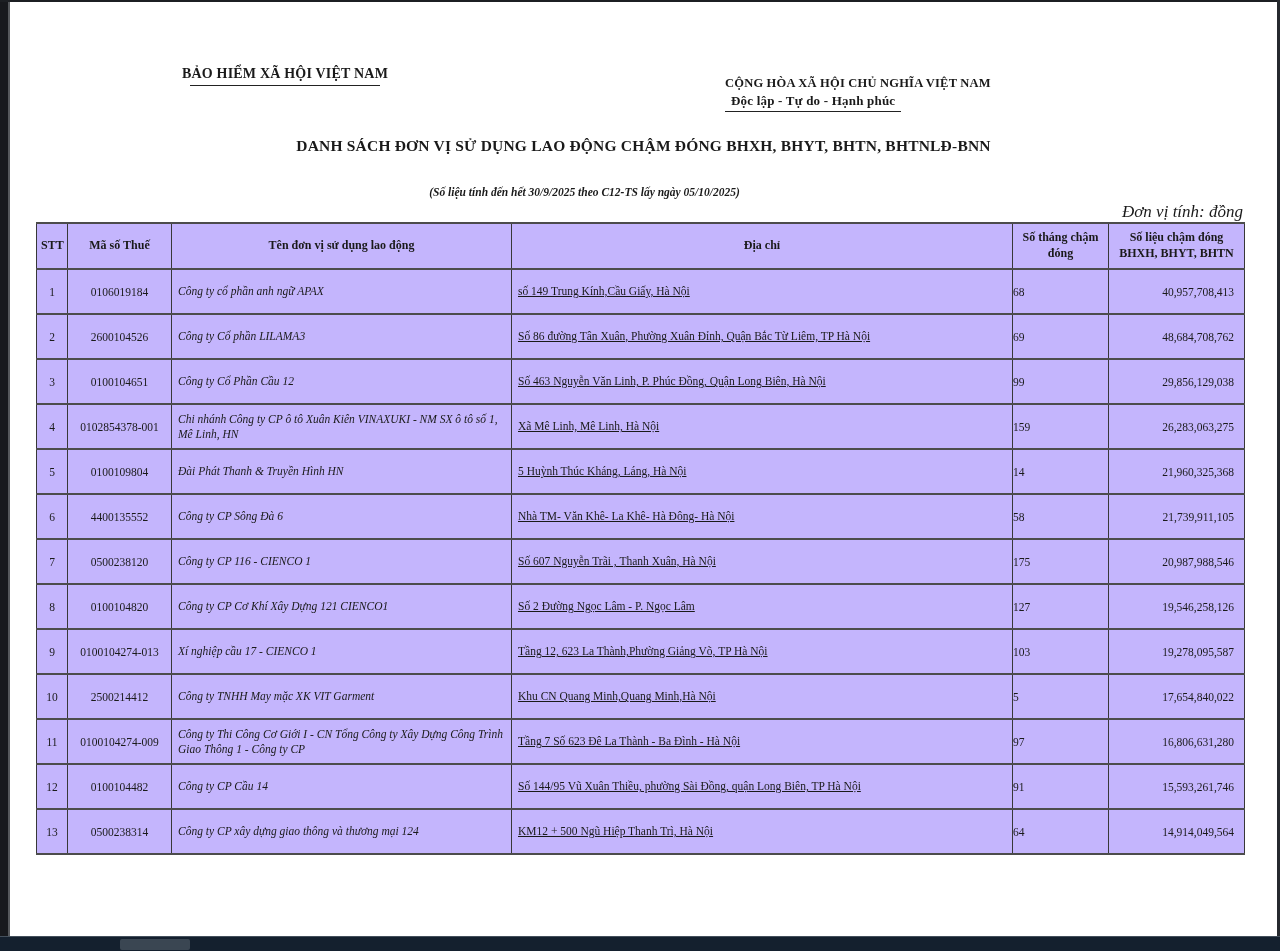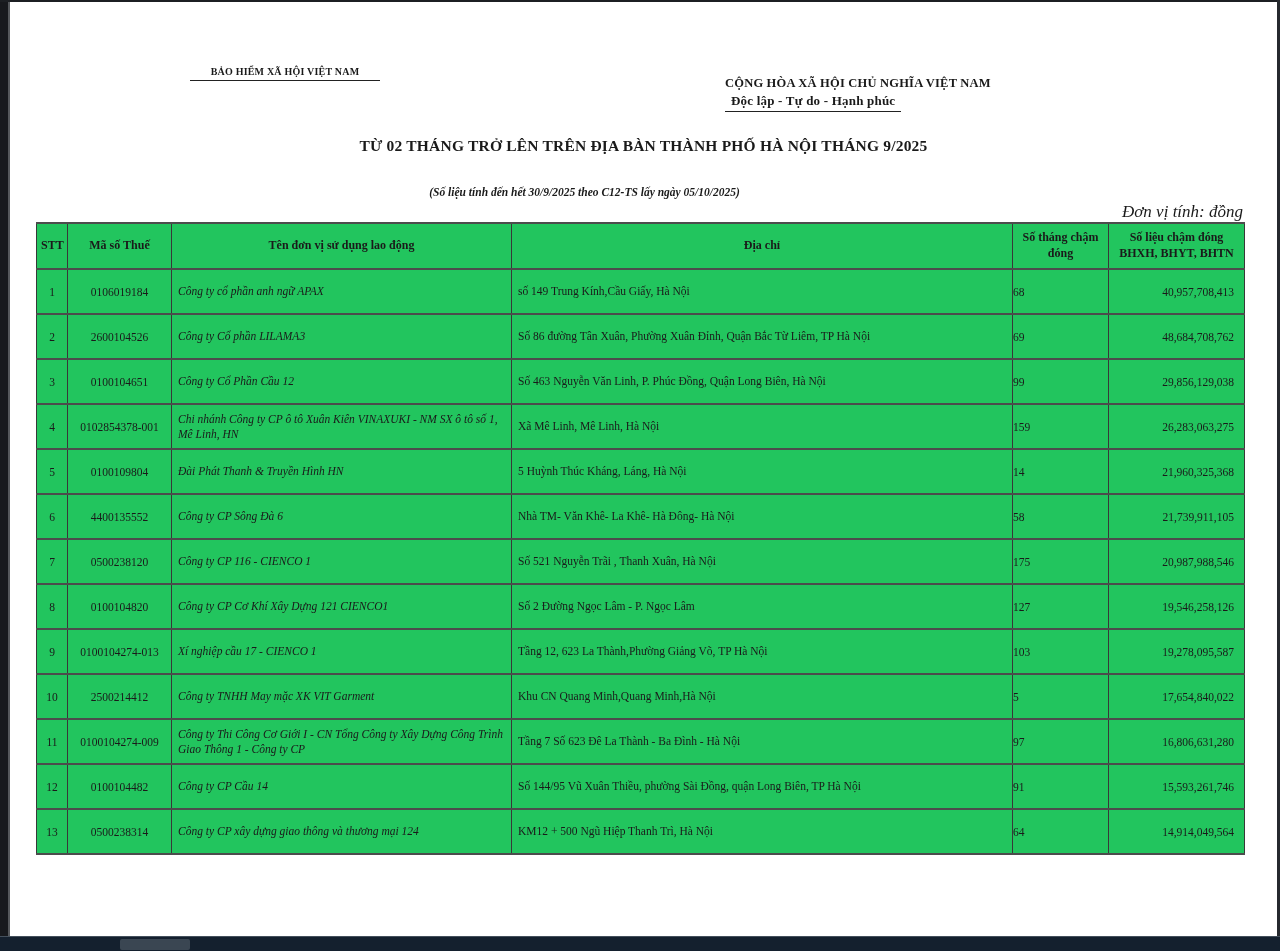--- a/index.html
+++ b/index.html
@@ -16,70 +16,70 @@
   .frame-right  { position: absolute; right: 0; top: 0; width: 3px; height: 936px; background: #26292e; z-index: 3; }
   .scrollbar-track { position: absolute; left: 0; bottom: 0; width: 1280px; height: 15px; background: #14202e; border-top: 1px solid #44505c; z-index: 4; }
   .scrollbar-thumb { position: absolute; left: 120px; top: 2px; width: 70px; height: 11px; background: #3a4652; border-radius: 2px; }
 
   
   .page { position: absolute; left: 10px; top: 2px; width: 1267px; height: 934px; background: #ffffff; z-index: 1; }
 
   
   .hdr-left  { position: absolute; left: 80px; top: 64px; width: 390px; text-align: center; }
   .hdr-right { position: absolute; left: 715px; top: 74px; width: 310px; text-align: left; }
-  .hdr-line1 { font-size: 10px; font-weight: 600; letter-spacing: .2px; }
+  .hdr-line1 { font-size: 14px; font-weight: 600; letter-spacing: .2px; }
   .hdr-line2 { font-size: 13px; font-weight: 700; margin-top: 2px; letter-spacing: .2px; }
   .hdr-underline { width: 190px; border-top: 1.5px solid #222; margin: 3px auto 0; }
   .hdr-right .hdr-line1 { font-weight: 700; font-size: 12.5px; }
   .hdr-right .hdr-line2 { display: inline-block; border-bottom: 1.5px solid #222; padding: 0 6px 2px; }
 
   
   .doc-title { position: absolute; left: 0; top: 133px; width: 1267px; text-align: center; font-weight: 700; font-size: 15.5px; line-height: 22px; letter-spacing: .2px; }
   .doc-subtitle { position: absolute; left: 0; top: 184px; width: 1149px; text-align: center; font-weight: 700; font-style: italic; font-size: 11.5px; }
   .unit-note { position: absolute; top: 200px; right: 34px; font-style: italic; font-size: 17px; }
 
   
-  .debt-table { position: absolute; left: 26px; top: 220px; border-collapse: collapse; table-layout: fixed; width: 1208px; background: #22c55e; }
+  .debt-table { position: absolute; left: 26px; top: 220px; border-collapse: collapse; table-layout: fixed; width: 1208px; background: #c4b5fd; }
   .debt-table th, .debt-table td {
     border-left: 1px solid #383838; border-right: 1px solid #383838;
     border-top: 2px solid #4c4c4c; border-bottom: 2px solid #4c4c4c;
     font-size: 11.5px; vertical-align: middle; overflow: hidden;
   }
   .debt-table thead th { font-weight: 700; font-size: 12px; text-align: center; height: 46px; padding: 2px 4px; line-height: 1.3; }
   .debt-table tbody tr { height: 45px; }
   .col-stt    { width: 31px; }
   .col-tax    { width: 104px; }
   .col-name   { width: 340px; }
   .col-addr   { width: 501px; }
   .col-months { width: 96px; }
   .col-amount { width: 136px; }
   td.c-stt    { text-align: center; }
   td.c-tax    { text-align: center; }
   td.c-name   { text-align: left; padding: 2px 6px; line-height: 1.3; font-style: italic; }
-  td.c-addr   { text-align: left; padding: 2px 6px; line-height: 1.3; }
+  td.c-addr   { text-align: left; padding: 2px 6px; line-height: 1.3; text-decoration: underline; }
   td.c-months { text-align: left; padding-right: 12px; }
   td.c-amount { text-align: right; padding-right: 10px; }
 </style>
 </head>
 <body>
 
 <div class="page">
 
   <div class="hdr-left">
     <div class="hdr-line1">BẢO HIỂM XÃ HỘI VIỆT NAM</div>
     <div class="hdr-underline"></div>
   </div>
 
   <div class="hdr-right">
     <div class="hdr-line1">CỘNG HÒA XÃ HỘI CHỦ NGHĨA VIỆT NAM</div>
     <div class="hdr-line2">Độc lập - Tự do - Hạnh phúc</div>
   </div>
 
   <div class="doc-title">
-    <div>TỪ 02 THÁNG TRỞ LÊN TRÊN ĐỊA BÀN THÀNH PHỐ HÀ NỘI THÁNG 9/2025</div>
+    <div>DANH SÁCH ĐƠN VỊ SỬ DỤNG LAO ĐỘNG CHẬM ĐÓNG BHXH, BHYT, BHTN, BHTNLĐ-BNN</div>
   </div>
 
   <div class="doc-subtitle">(Số liệu tính đến hết 30/9/2025 theo C12-TS lấy ngày 05/10/2025)</div>
 
   <div class="unit-note">Đơn vị tính: đồng</div>
 
   <table class="debt-table">
     <colgroup>
       <col class="col-stt">
         <col class="col-tax">
@@ -144,21 +144,21 @@
     <td class="c-tax">4400135552</td>
     <td class="c-name">Công ty CP Sông Đà 6</td>
     <td class="c-addr">Nhà TM- Văn Khê- La Khê- Hà Đông- Hà Nội</td>
     <td class="c-months">58</td>
     <td class="c-amount">21,739,911,105</td>
   </tr>
         <tr>
     <td class="c-stt">7</td>
     <td class="c-tax">0500238120</td>
     <td class="c-name">Công ty CP 116 - CIENCO 1</td>
-    <td class="c-addr">Số 521 Nguyễn Trãi , Thanh Xuân, Hà Nội</td>
+    <td class="c-addr">Số 607 Nguyễn Trãi , Thanh Xuân, Hà Nội</td>
     <td class="c-months">175</td>
     <td class="c-amount">20,987,988,546</td>
   </tr>
         <tr>
     <td class="c-stt">8</td>
     <td class="c-tax">0100104820</td>
     <td class="c-name">Công ty CP Cơ Khí Xây Dựng 121 CIENCO1</td>
     <td class="c-addr">Số 2 Đường Ngọc Lâm - P. Ngọc Lâm</td>
     <td class="c-months">127</td>
     <td class="c-amount">19,546,258,126</td>

